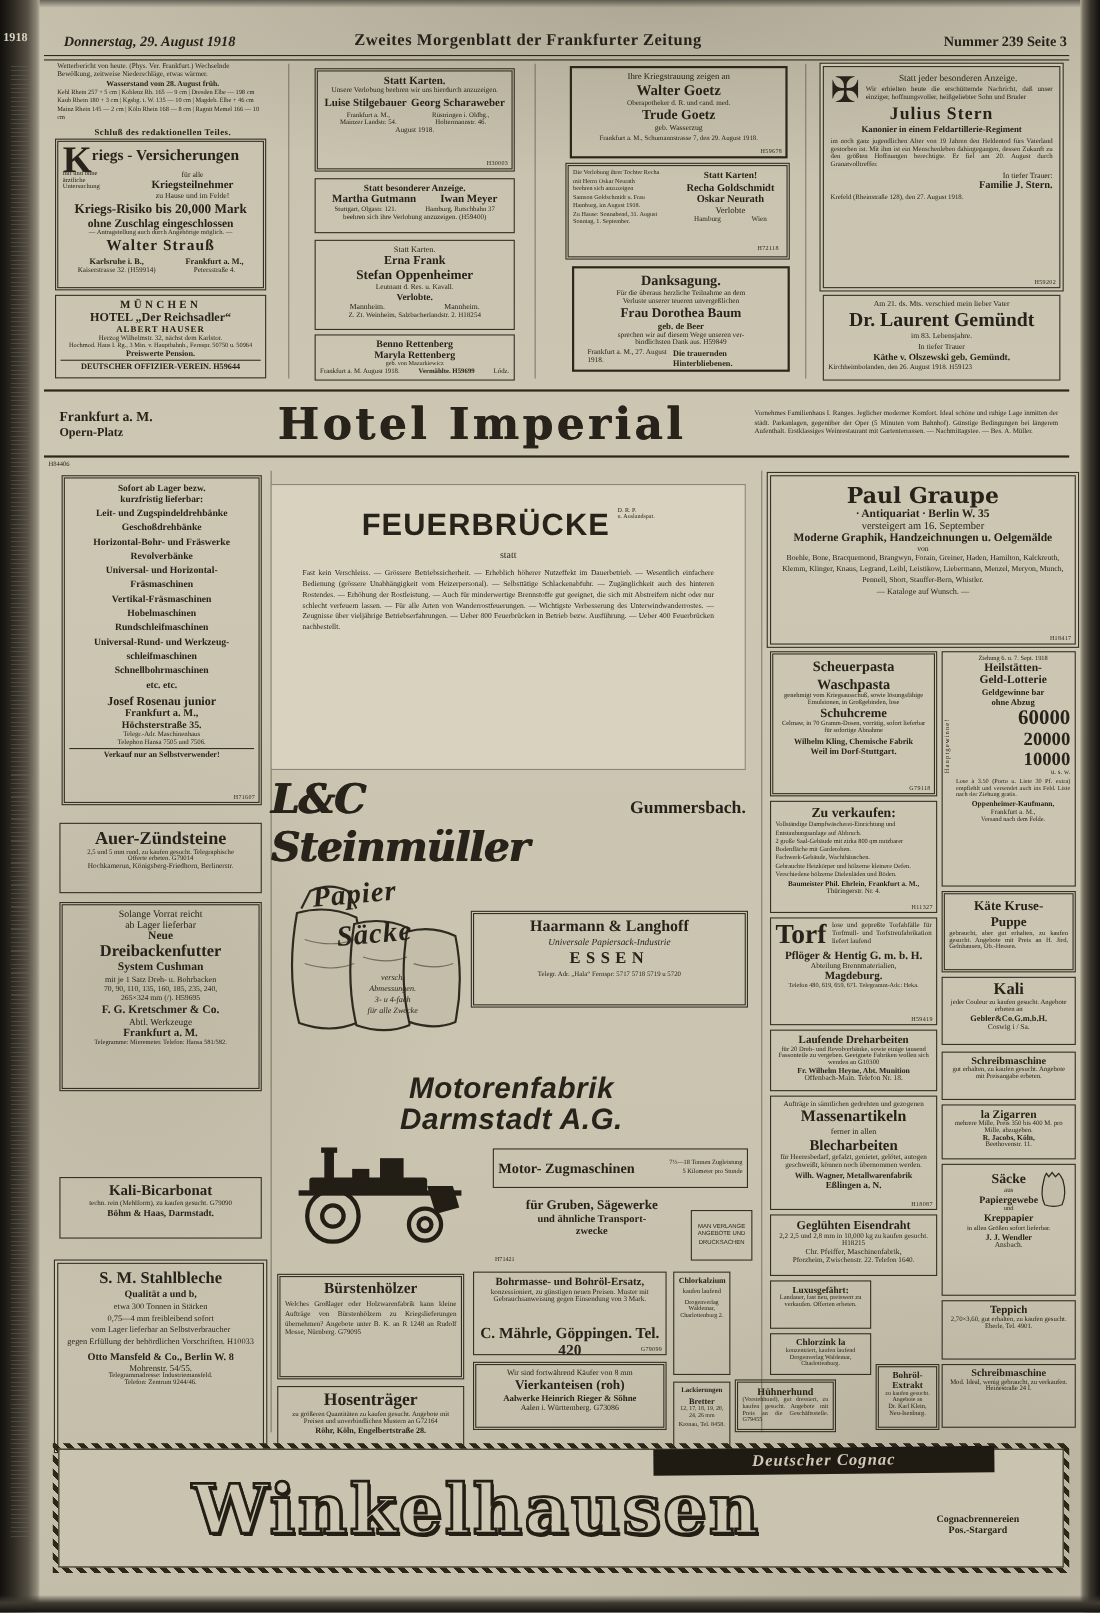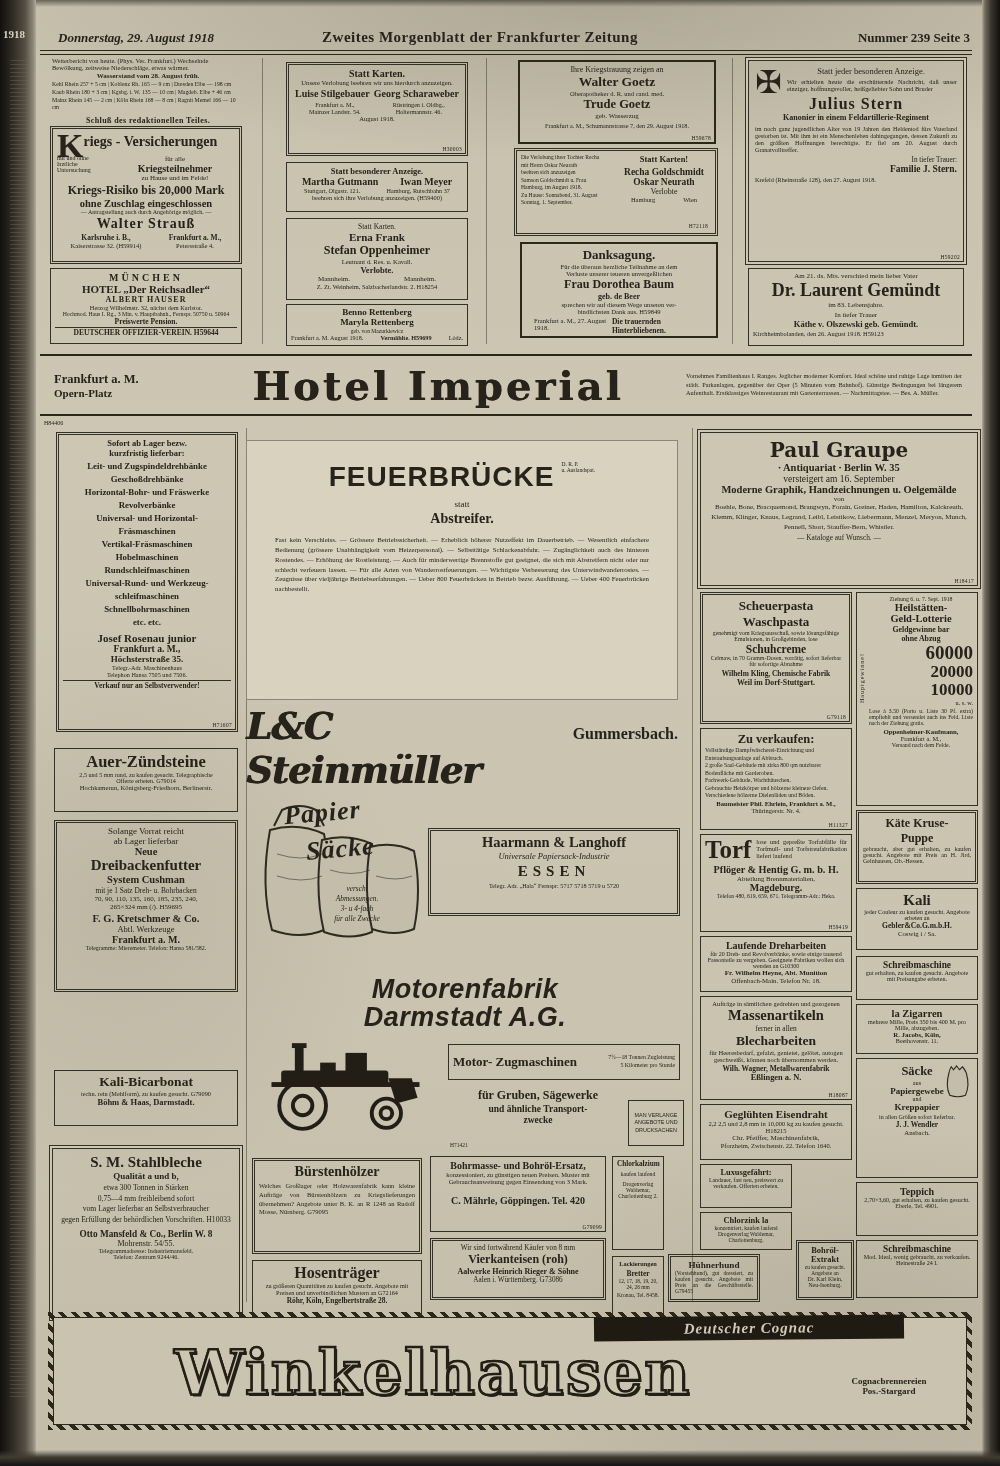--- a/index.html
+++ b/index.html
@@ -309,21 +309,20 @@
 
   <div class="abs feuerbox" style="left:246px;top:440px;width:432px;height:260px;padding:20px 28px">
     <div class="c">
       <span class="b sans" style="font-size:28px;letter-spacing:1px">FEUERBRÜCKE</span>
       <span style="display:inline-block;vertical-align:top;text-align:left;margin-left:3px">
         <span style="display:block;font-size:5.5px">D. R. P.</span>
         <span style="display:block;font-size:5.5px">u. Auslandspat.</span>
       </span>
     </div>
     <div class="c" style="font-size:9px;margin-top:6px">statt</div>
-    <div class="b c" style="font-size:14px;margin-top:2px">Abstreifer.</div>
     <div class="j" style="font-size:6.8px;line-height:1.45;margin-top:8px">Fast kein Verschleiss. — Grössere Betriebssicherheit. — Erheblich höherer Nutzeffekt im Dauerbetrieb. — Wesentlich einfachere Bedienung (grössere Unabhängigkeit vom Heizerpersonal). — Selbsttätige Schlackenabfuhr. — Zugänglichkeit auch des hinteren Rostendes. — Erhöhung der Rostleistung. — Auch für minderwertige Brennstoffe gut geeignet, die sich mit Abstreifern nicht oder nur schlecht verfeuern lassen. — Für alle Arten von Wanderrostfeuerungen. — Wichtigste Verbesserung des Unterwindwanderrostes. — Zeugnisse über vieljährige Betriebserfahrungen. — Ueber 800 Feuerbrücken in Betrieb bezw. Ausführung. — Ueber 400 Feuerbrücken nachbestellt.</div>
   </div>
 
   <div class="abs" style="left:246px;top:704px;width:432px;height:58px;display:flex;align-items:baseline;justify-content:center;gap:10px">
     <span class="b i" style="font-size:37px;font-family:'DejaVu Serif',serif;letter-spacing:-1px;text-shadow:1px 0 0 #28231a">L&amp;C Steinmüller</span>
     <span class="b" style="font-size:16px">Gummersbach.</span>
   </div>
 
   <svg class="abs" viewBox="0 0 175 150" style="left:252px;top:792px;width:175px;height:150px">
     <g fill="#c3bda9" stroke="#2e2a20" stroke-width="2">
@@ -388,21 +387,21 @@
 
   <div class="abs bx" style="left:252px;top:1260px;width:170px;height:66px">
     <div class="b c" style="font-size:16px">Hosenträger</div>
     <div class="c" style="font-size:6.2px">zu größeren Quantitäten zu kaufen gesucht. Angebote mit Preisen und unverbindlichen Mustern an  G72164</div>
     <div class="b c" style="font-size:7.4px">Röhr, Köln, Engelbertstraße 28.</div>
   </div>
 
   <div class="abs bx" style="left:430px;top:1156px;width:176px;height:76px">
     <div class="b c" style="font-size:10px">Bohrmasse- und Bohröl-Ersatz,</div>
     <div class="c" style="font-size:6.5px">konzessioniert, zu günstigen neuen Preisen. Muster mit Gebrauchsanweisung gegen Einsendung von 3 Mark.</div>
-    <div class="b c" style="font-size:10px;margin-top:10px">C. Mährle, Göppingen. Tel. 420</div>
+    <div class="b c" style="font-size:14px;margin-top:20px">C. Mährle, Göppingen. Tel. 420</div>
     <span class="code">G79099</span>
   </div>
 
   <div class="abs bx2" style="left:430px;top:1238px;width:176px;height:62px">
     <div class="c" style="font-size:7.2px">Wir sind fortwährend Käufer von 8 mm</div>
     <div class="b c" style="font-size:12px">Vierkanteisen (roh)</div>
     <div class="b c" style="font-size:8px">Aalwerke Heinrich Rieger &amp; Söhne</div>
     <div class="c" style="font-size:7.2px">Aalen i. Württemberg.  G73086</div>
   </div>
 

